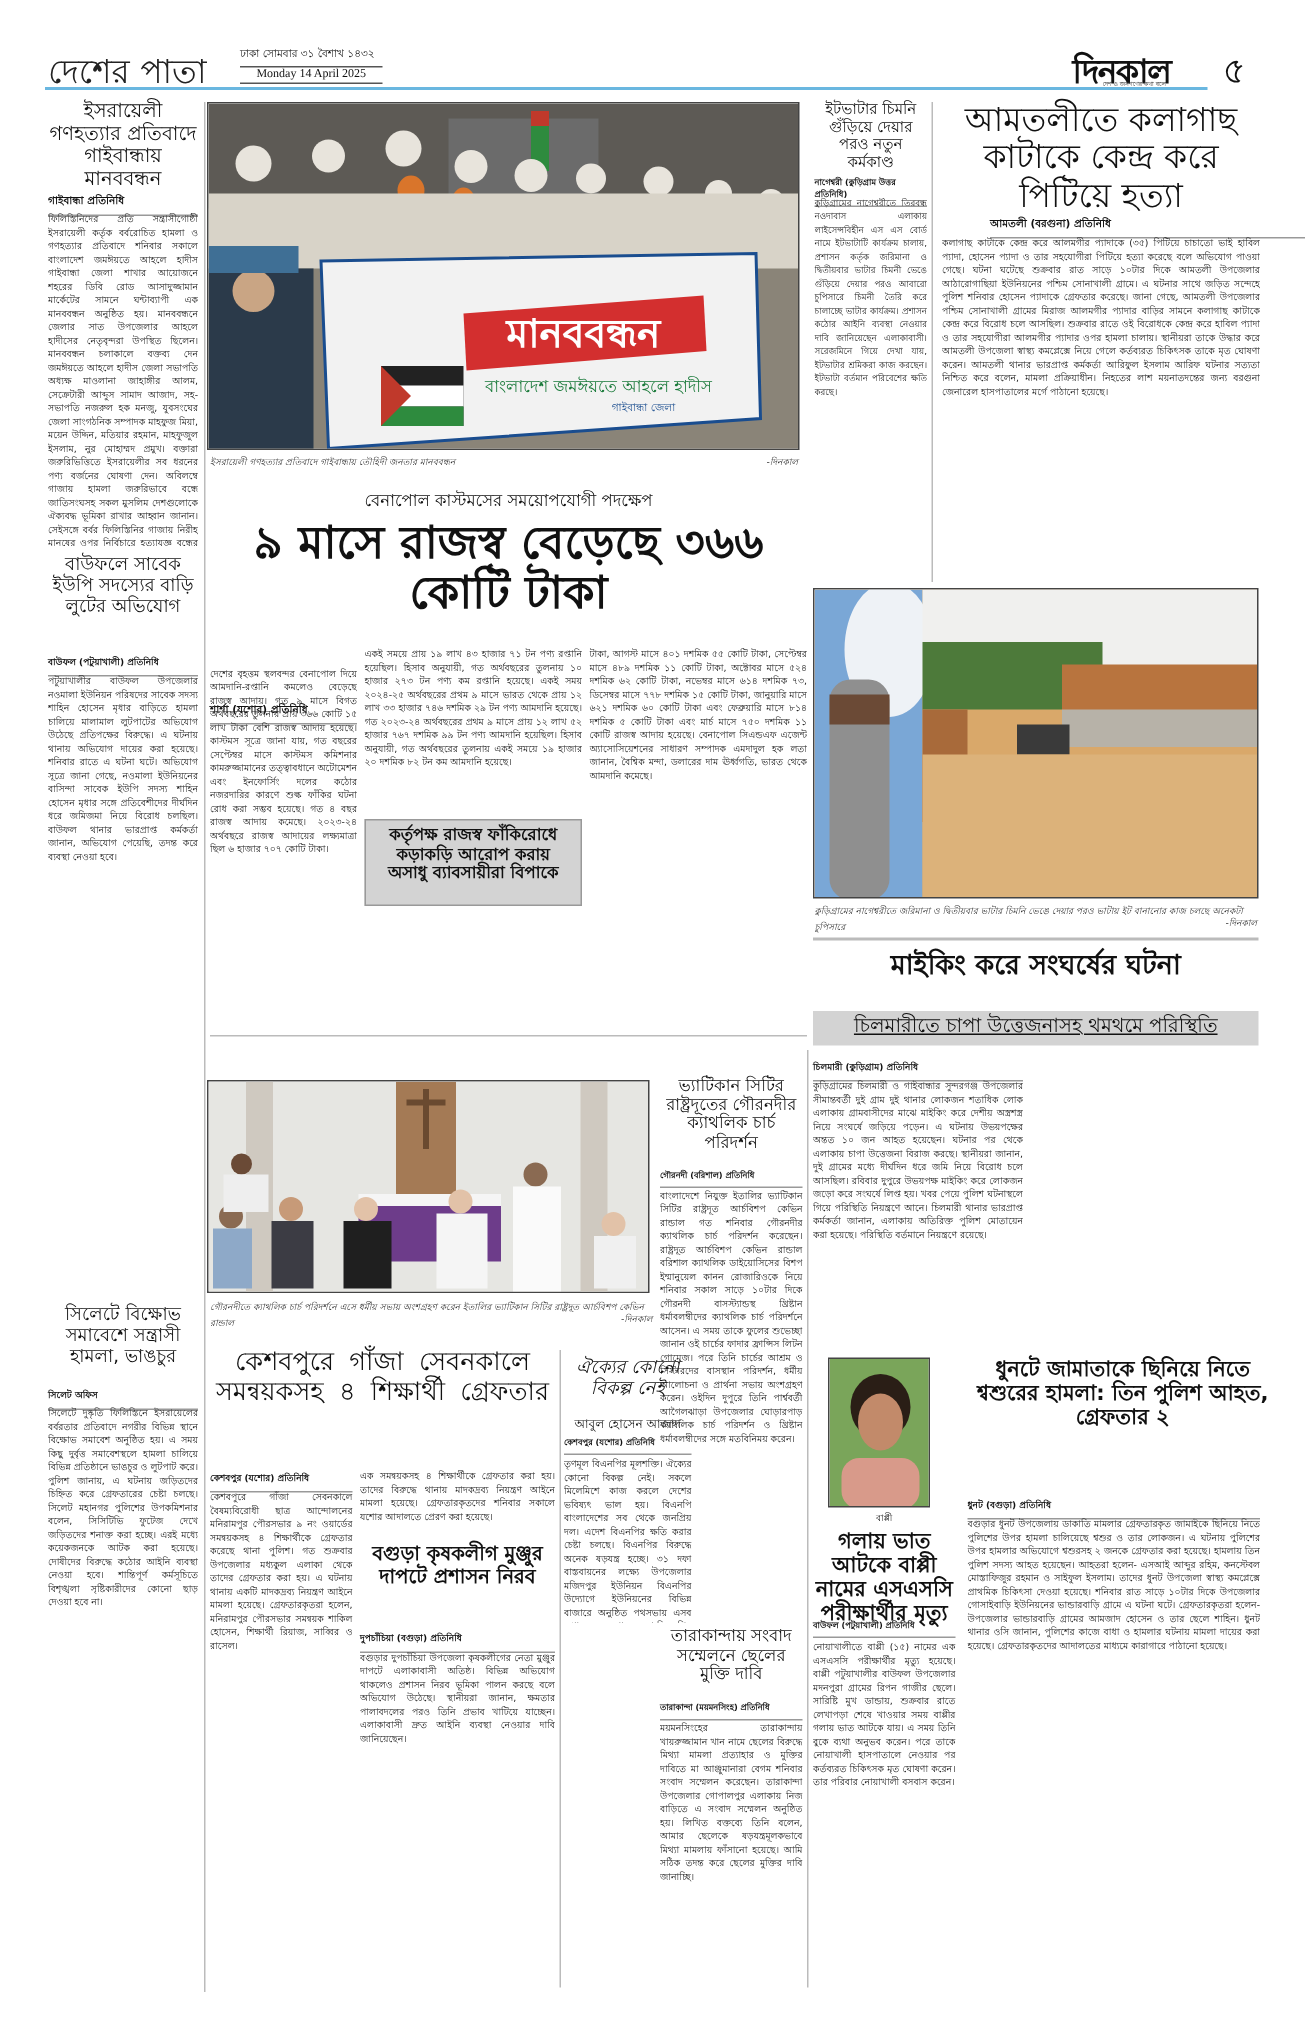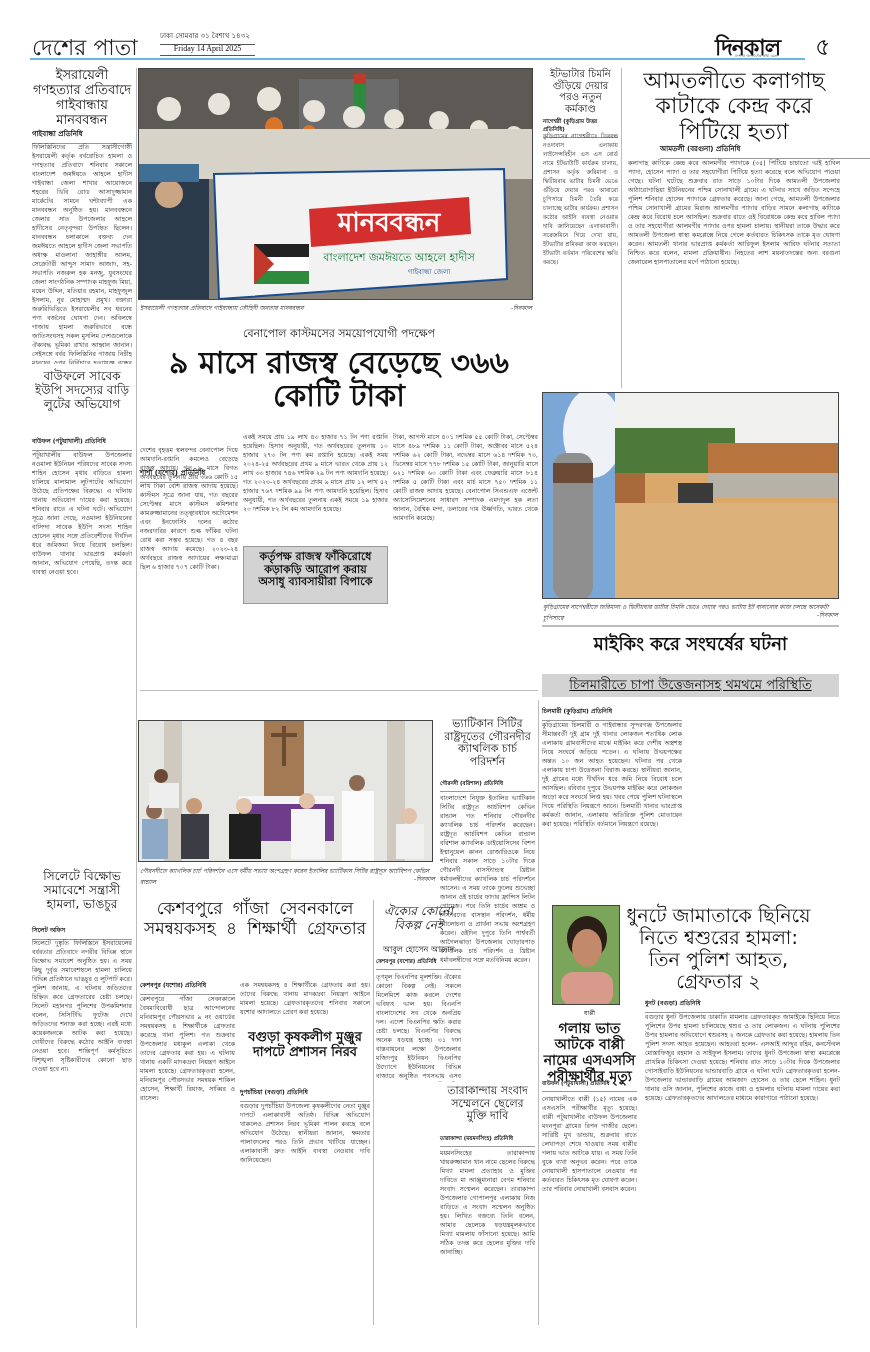--- a/index.html
+++ b/index.html
@@ -21,21 +21,21 @@
   .photo { border: 1px solid #444; overflow: hidden; }
   .rule-v { position: absolute; width: 1px; background: #bbb; }
   .rule-h { position: absolute; height: 1px; background: #bbb; }
   .grey-band { background: #d3d3d3; }
 </style>
 </head>
 <body>
 
 <div class="abs section-name">দেশের পাতা</div>
 <div class="abs dateline">ঢাকা সোমবার ৩১ বৈশাখ ১৪৩২</div>
-<div class="abs dateline-en">Friday 14 April 2025</div>
+<div class="abs dateline-en">Monday 14 April 2025</div>
 <div class="abs logo">দিনকাল</div>
 <div class="abs logo-tag">দেশ ও জনগণের কথা বলে</div>
 <div class="abs page-no">৫</div>
 <div class="masthead-rule"></div>
 
 <div class="abs headline" style="left:32px; top:68px; width:100px; font-size:13px; font-weight:normal;">ইসরায়েলী গণহত্যার প্রতিবাদে গাইবান্ধায় মানববন্ধন</div>
 <div class="abs byline" style="left:32px; top:128px; width:100px;">গাইবান্ধা প্রতিনিধি</div>
 <div class="abs body-text" style="left:32px; top:142px; width:100px; height:222px;">ফিলিস্তিনিদের প্রতি সন্ত্রাসীগোষ্ঠী ইসরায়েলী কর্তৃক বর্বরোচিত হামলা ও গণহত্যার প্রতিবাদে শনিবার সকালে বাংলাদেশ জমঈয়তে আহলে হাদীস গাইবান্ধা জেলা শাখার আয়োজনে শহরের ডিবি রোড আসাদুজ্জামান মার্কেটের সামনে ঘন্টাব্যাপী এক মানববন্ধন অনুষ্ঠিত হয়। মানববন্ধনে জেলার সাত উপজেলার আহলে হাদীসের নেতৃবৃন্দরা উপস্থিত ছিলেন। মানববন্ধন চলাকালে বক্তব্য দেন জমঈয়তে আহলে হাদীস জেলা সভাপতি অধ্যক্ষ মাওলানা জাহাঙ্গীর আলম, সেক্রেটারী আব্দুস সামাদ আজাদ, সহ-সভাপতি নজরুল হক মনজু, যুবসংঘের জেলা সাংগঠনিক সম্পাদক মাহফুজ মিয়া, ময়েন উদ্দিন, মতিয়ার রহমান, মাহফুজুল ইসলাম, নুর মোহাম্মদ প্রমুখ। বক্তারা জরুরিভিত্তিতে ইসরায়েলীর সব ধরনের পণ্য বর্জনের ঘোষণা দেন। অবিলম্বে গাজায় হামলা জরুরিভাবে বন্ধে জাতিসংঘসহ সকল মুসলিম দেশগুলোকে ঐক্যবদ্ধ ভূমিকা রাখার আহ্বান জানান। সেইসঙ্গে বর্বর ফিলিস্তিনির গাজায় নিরীহ মানুষের ওপর নির্বিচারে হত্যাযজ্ঞ বন্ধের দাবি জানান।</div>
 
 <div class="abs photo" style="left:138px; top:68px; width:395px; height:232px;">
@@ -195,15 +195,15 @@
     <ellipse cx="34" cy="32" rx="20" ry="22" fill="#2a1e16"></ellipse>
     <ellipse cx="34" cy="42" rx="15" ry="19" fill="#c28a6a"></ellipse>
     <rect x="8" y="66" width="52" height="34" rx="12" fill="#d89a8a"></rect>
   </svg>
 </div>
 <div class="abs headline" style="left:542px; top:1010px; width:95px; font-size:6px; font-weight:normal;">বাপ্পী</div>
 <div class="abs headline" style="left:542px; top:1020px; width:95px; font-size:14px; font-weight:bold;">গলায় ভাত আটকে বাপ্পী নামের এসএসসি পরীক্ষার্থীর মৃত্যু</div>
 <div class="abs byline" style="left:542px; top:1080px; width:95px; font-size:5.5px;">বাউফল (পটুয়াখালী) প্রতিনিধি</div>
 <div class="abs body-text" style="left:542px; top:1094px; width:95px; height:235px;">নোয়াখালীতে বাপ্পী (১৫) নামের এক এসএসসি পরীক্ষার্থীর মৃত্যু হয়েছে। বাপ্পী পটুয়াখালীর বাউফল উপজেলার মদনপুরা গ্রামের রিপন গাজীর ছেলে। সারিষ্টি মুখ ডান্ডায়, শুক্রবার রাতে লেখাপড়া শেষে খাওয়ার সময় বাপ্পীর গলায় ভাত আটকে যায়। এ সময় তিনি বুকে ব্যথা অনুভব করেন। পরে তাকে নোয়াখালী হাসপাতালে নেওয়ার পর কর্তব্যরত চিকিৎসক মৃত ঘোষণা করেন। তার পরিবার নোয়াখালী বসবাস করেন।</div>
 
-<div class="abs headline" style="left:621px; top:905px; width:195px; font-size:19px; font-weight:normal;">ধুনটে জামাতাকে ছিনিয়ে নিতে শ্বশুরের হামলা: তিন পুলিশ আহত, গ্রেফতার ২</div>
+<div class="abs headline" style="left:651px; top:905px; width:195px; font-size:14px; font-weight:bold;">ধুনটে জামাতাকে ছিনিয়ে নিতে শ্বশুরের হামলা: তিন পুলিশ আহত, গ্রেফতার ২</div>
 <div class="abs byline" style="left:645px; top:998px; width:195px; font-size:6px;">ধুনট (বগুড়া) প্রতিনিধি</div>
 <div class="abs body-text" style="left:645px; top:1012px; width:195px; height:315px;">বগুড়ার ধুনট উপজেলায় ডাকাতি মামলার গ্রেফতারকৃত জামাইকে ছিনিয়ে নিতে পুলিশের উপর হামলা চালিয়েছে শ্বশুর ও তার লোকজন। এ ঘটনায় পুলিশের উপর হামলার অভিযোগে শ্বশুরসহ ২ জনকে গ্রেফতার করা হয়েছে। হামলায় তিন পুলিশ সদস্য আহত হয়েছেন। আহতরা হলেন- এসআই আব্দুর রহিম, কনস্টেবল মোস্তাফিজুর রহমান ও সাইফুল ইসলাম। তাদের ধুনট উপজেলা স্বাস্থ্য কমপ্লেক্সে প্রাথমিক চিকিৎসা দেওয়া হয়েছে। শনিবার রাত সাড়ে ১০টার দিকে উপজেলার গোসাইবাড়ি ইউনিয়নের ভান্ডারবাড়ি গ্রামে এ ঘটনা ঘটে। গ্রেফতারকৃতরা হলেন- উপজেলার ভান্ডারবাড়ি গ্রামের আমজাদ হোসেন ও তার ছেলে শাহিন। ধুনট থানার ওসি জানান, পুলিশের কাজে বাধা ও হামলার ঘটনায় মামলা দায়ের করা হয়েছে। গ্রেফতারকৃতদের আদালতের মাধ্যমে কারাগারে পাঠানো হয়েছে।</div>
 
 </body></html>

